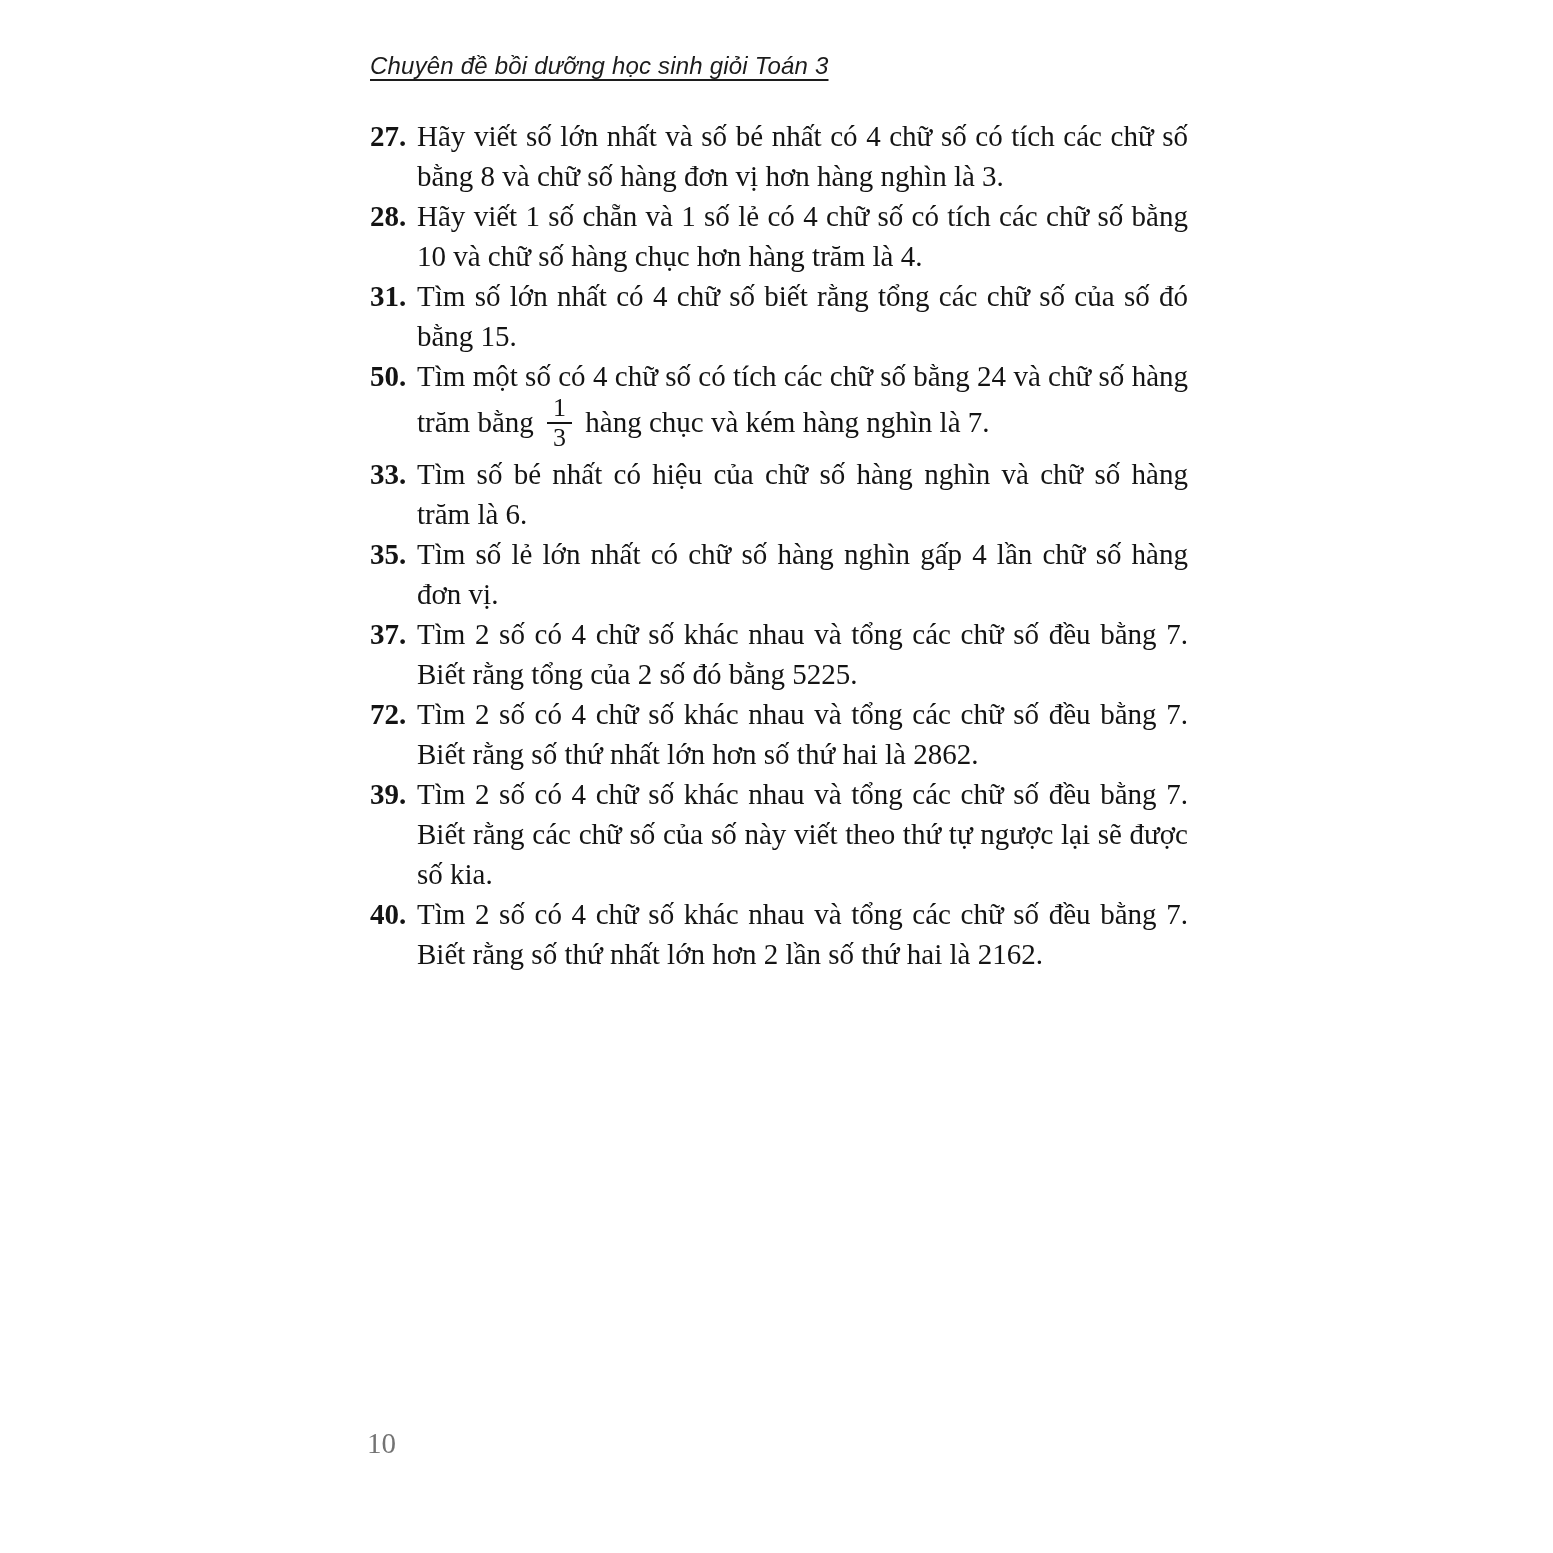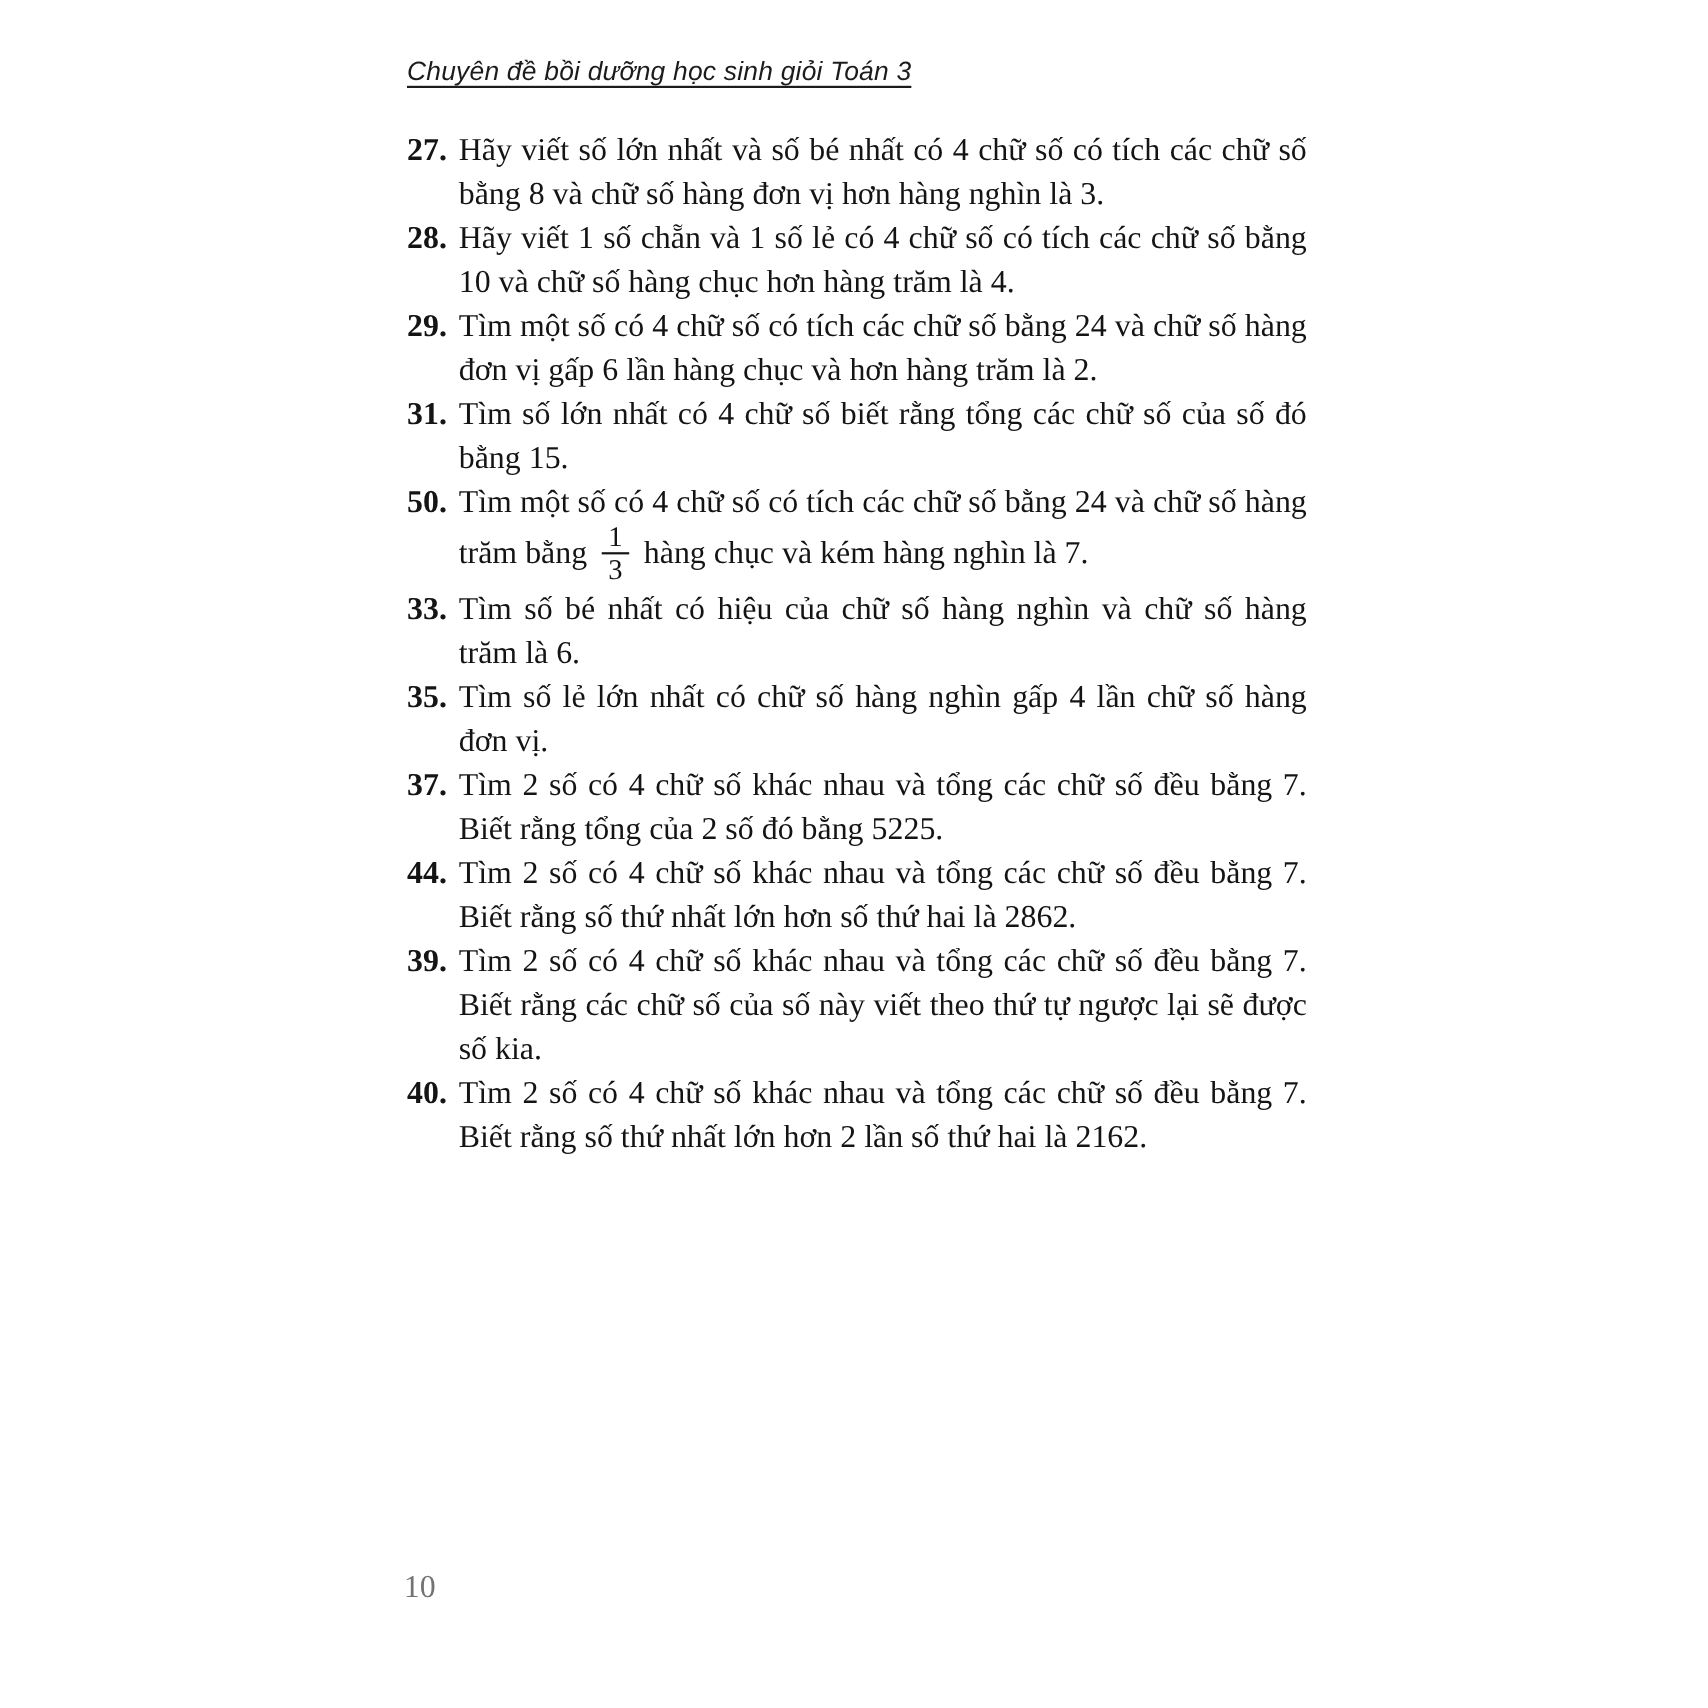--- a/index.html
+++ b/index.html
@@ -64,25 +64,24 @@
 </style>
 </head>
 <body>
 
 <div class="page">
   <div class="doc-header">Chuyên đề bồi dưỡng học sinh giỏi Toán 3</div>
 
   <div class="problems" id="problems-list">
       <div class="item"><span class="num">27.</span><span>Hãy viết số lớn nhất và số bé nhất có 4 chữ số có tích các chữ số bằng 8 và chữ số hàng đơn vị hơn hàng nghìn là 3.</span> </div>
       <div class="item"><span class="num">28.</span><span>Hãy viết 1 số chẵn và 1 số lẻ có 4 chữ số có tích các chữ số bằng 10 và chữ số hàng chục hơn hàng trăm là 4.</span> </div>
-      <div class="item"><span class="num">29.</span><span>Tìm một số có 4 chữ số có tích các chữ số bằng 24 và chữ số hàng đơn vị gấp 6 lần hàng chục và hơn hàng trăm là 2.</span> </div>
       <div class="item"><span class="num">31.</span><span>Tìm số lớn nhất có 4 chữ số biết rằng tổng các chữ số của số đó bằng 15.</span> </div>
       <div class="item"><span class="num">50.</span><span>Tìm một số có 4 chữ số có tích các chữ số bằng 24 và chữ số hàng trăm bằng</span> <span class="frac"><span class="fnum">1</span><span class="fden">3</span></span> <span>hàng chục và kém hàng nghìn là 7.</span> </div>
       <div class="item"><span class="num">33.</span><span>Tìm số bé nhất có hiệu của chữ số hàng nghìn và chữ số hàng trăm là 6.</span> </div>
       <div class="item"><span class="num">35.</span><span>Tìm số lẻ lớn nhất có chữ số hàng nghìn gấp 4 lần chữ số hàng đơn vị.</span> </div>
       <div class="item"><span class="num">37.</span><span>Tìm 2 số có 4 chữ số khác nhau và tổng các chữ số đều bằng 7. Biết rằng tổng của 2 số đó bằng 5225.</span> </div>
-      <div class="item"><span class="num">44.</span><span>Tìm 2 số có 4 chữ số khác nhau và tổng các chữ số đều bằng 7. Biết rằng số thứ nhất lớn hơn số thứ hai là 2862.</span> </div>
+      <div class="item"><span class="num">72.</span><span>Tìm 2 số có 4 chữ số khác nhau và tổng các chữ số đều bằng 7. Biết rằng số thứ nhất lớn hơn số thứ hai là 2862.</span> </div>
       <div class="item"><span class="num">39.</span><span>Tìm 2 số có 4 chữ số khác nhau và tổng các chữ số đều bằng 7. Biết rằng các chữ số của số này viết theo thứ tự ngược lại sẽ được số kia.</span> </div>
       <div class="item"><span class="num">40.</span><span>Tìm 2 số có 4 chữ số khác nhau và tổng các chữ số đều bằng 7. Biết rằng số thứ nhất lớn hơn 2 lần số thứ hai là 2162.</span> </div>
     </div>
 
   <div class="page-number">10</div>
 </div>
 
 </body></html>

